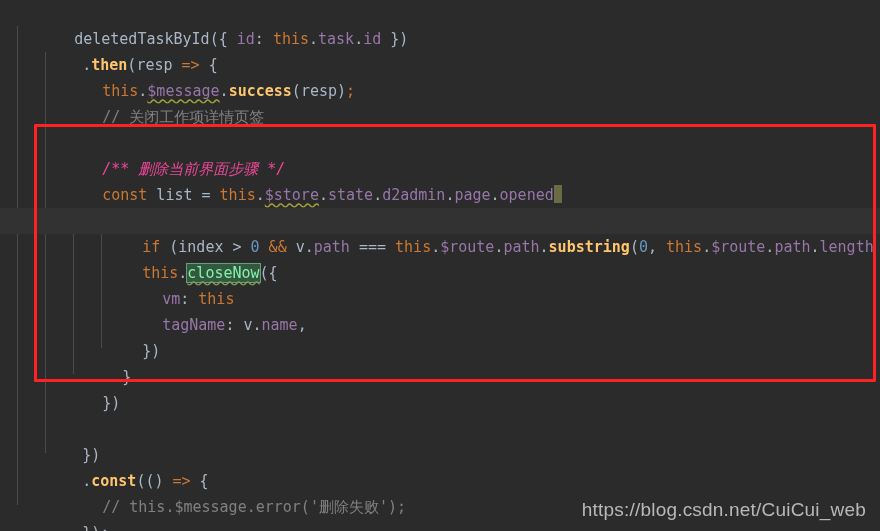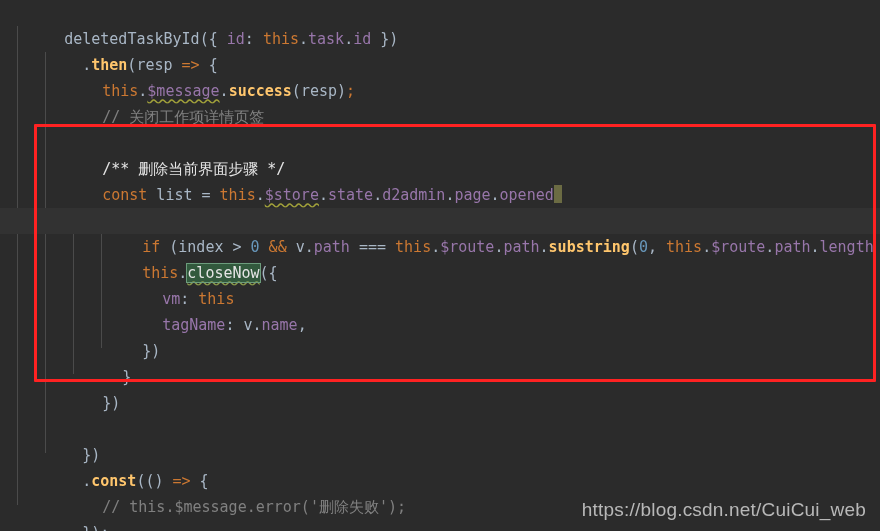--- a/index.html
+++ b/index.html
@@ -23,49 +23,49 @@
   .code-area {
     position: absolute;
     left: 0; top: 0;
     width: 880px;
     height: 531px;
   }
   .line {
     position: relative;
     height: 26px;
     white-space: pre;
-    padding-left: 10px;
+    padding-left: 20px;
     box-sizing: border-box;
   }
   .line.current {
     background: #323232;
   }
 
   
   .tk-plain   { color: #a9b7c6; }
   .tk-kw      { color: #cc7832; }   
   .tk-fn      { color: #ffc66d; font-weight: bold; }   
   .tk-field   { color: #9876aa; }   
   .tk-num     { color: #6897bb; }
   .tk-comment { color: #808080; }
-  .tk-doc     { color: #e5e5e5; }
+  .tk-doc     { color: #ec4899; font-style: italic; }
   .tk-punct   { color: #a9b7c6; }
 
   
   .sq {
     text-decoration: underline wavy #a2a23a;
     text-decoration-skip-ink: none;
     text-underline-offset: 2px;
   }
 
   
   .occurrence {
     background: #32593d;
     outline: 1px solid #6c9c7c;
-    color: #e5e5e5;
+    color: #86efac;
     text-decoration: underline wavy #8a9a4a;
     text-decoration-skip-ink: none;
     text-underline-offset: 2px;
   }
 
   
   .caret {
     display: inline-block;
     width: 8px;
     height: 18px;

